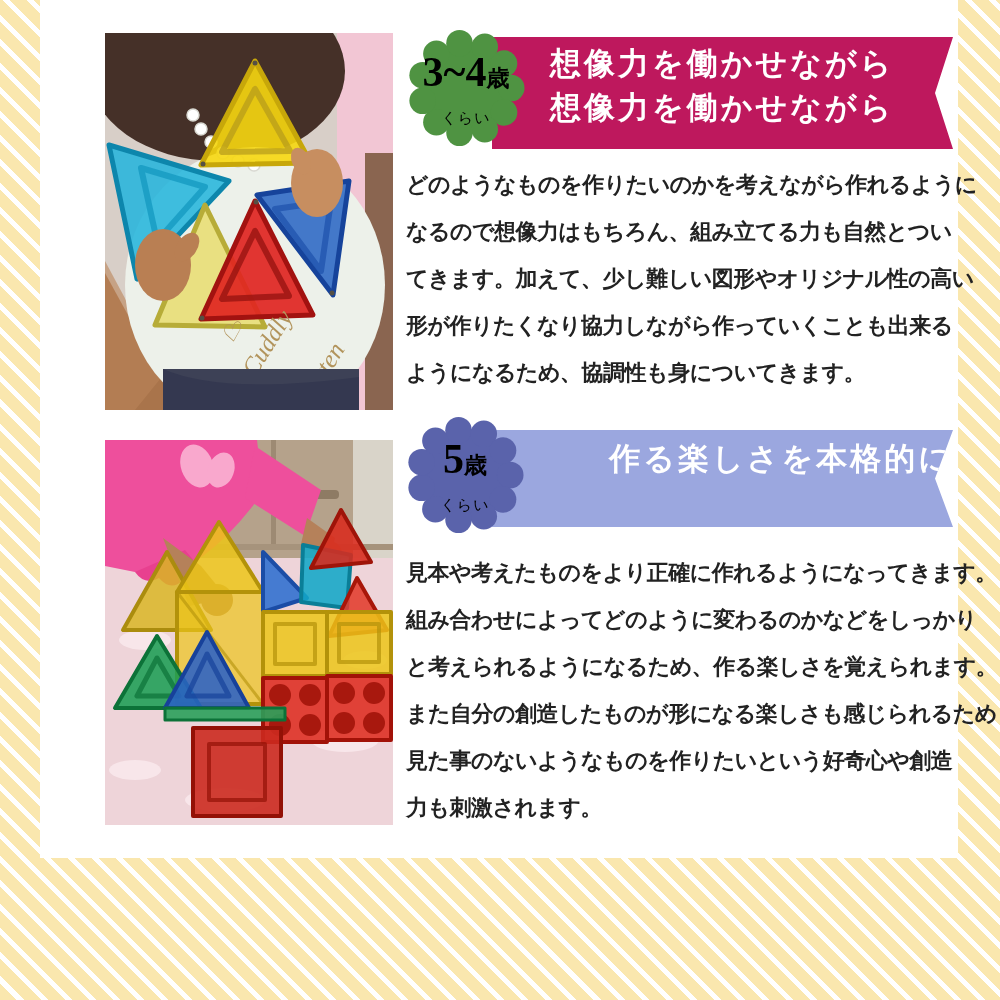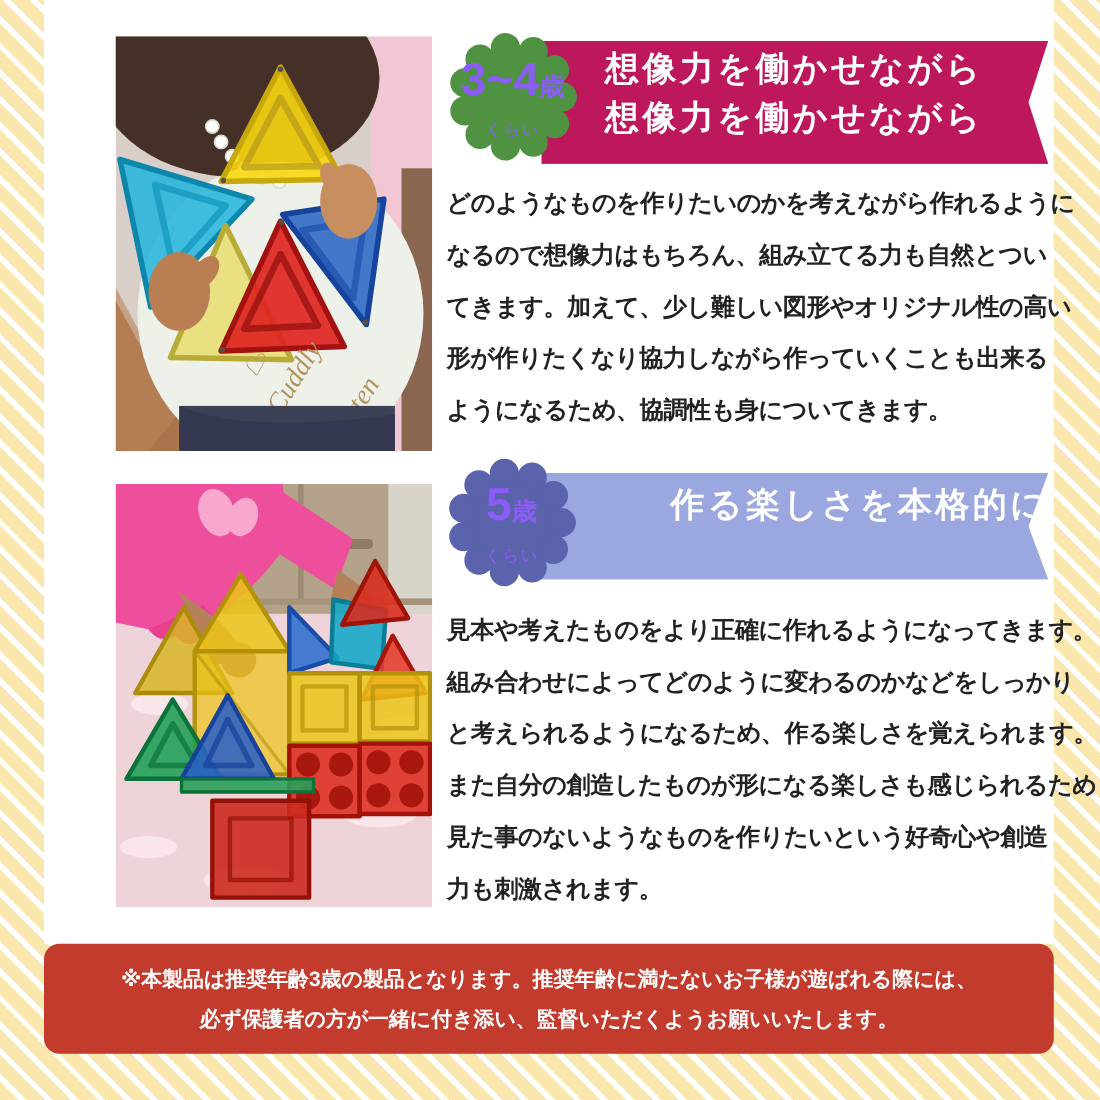--- a/index.html
+++ b/index.html
@@ -20,21 +20,21 @@
   .banner{
     position:absolute;left:452px;width:461px;color:#ffffff;font-weight:bold;
     clip-path:polygon(0 0,100% 0,calc(100% - 18px) 50%,100% 100%,0 100%);
     padding:7px 0 0 58px;box-sizing:border-box;
     font-size:31px;line-height:44px;letter-spacing:3px;white-space:nowrap;
   }
   .banner1{top:37px;height:112px;background:#be185d;font-family:Liberation Mono, monospace;}
   .banner2{top:430px;height:97px;background:#9BA7DF;text-align:right;}
 
   
-  .badge{position:absolute;width:118px;height:122px;color:#8b5cf6;}
+  .badge{position:absolute;width:118px;height:122px;color:#000000;font-family:Liberation Serif, serif;}
   .badge1{left:367px;top:27px;}
   .badge2{left:366px;top:414px;}
   .badge svg{position:absolute;inset:0;width:100%;height:100%;}
   .badge .badge-text{
     position:absolute;inset:0;display:flex;flex-direction:column;
     align-items:center;justify-content:center;text-align:center;
   }
   .badge .age-line{font-weight:bold;line-height:1;margin-top:2px;}
   .badge .age-num{font-size:42px;}
   .badge .age-unit{font-size:23px;}
@@ -246,17 +246,13 @@
     <div class="body-text body2">
       <div class="line">見本や考えたものをより正確に作れるようになってきます。</div>
       <div class="line">組み合わせによってどのように変わるのかなどをしっかり</div>
       <div class="line">と考えられるようになるため、作る楽しさを覚えられます。</div>
       <div class="line">また自分の創造したものが形になる楽しさも感じられるため</div>
       <div class="line">見た事のないようなものを作りたいという好奇心や創造</div>
       <div class="line">力も刺激されます。</div>
     </div>
   </div>
 
-  <div class="footer-note">
-    <div class="line">※本製品は推奨年齢3歳の製品となります。推奨年齢に満たないお子様が遊ばれる際には、</div>
-    <div class="line">必ず保護者の方が一緒に付き添い、監督いただくようお願いいたします。</div>
-  </div>
 </div>
 
 </body></html>

